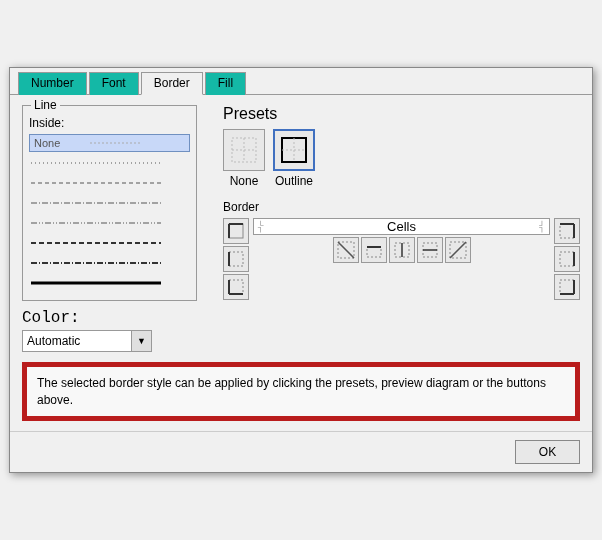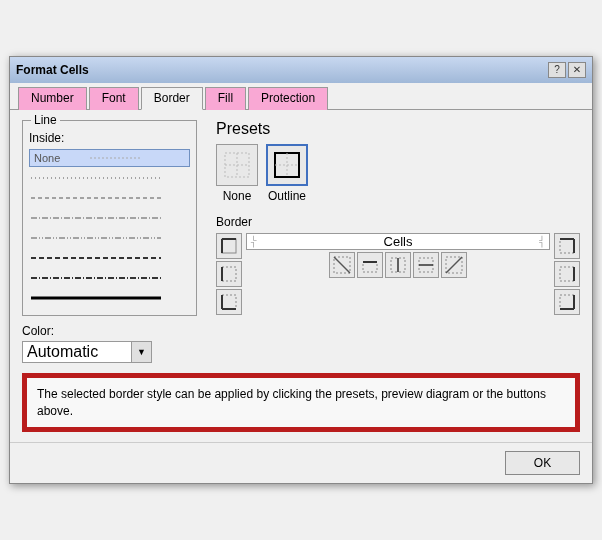--- a/index.html
+++ b/index.html
@@ -52,39 +52,39 @@
       display: flex;
       background: #f0f0f0;
       border-bottom: 1px solid #999;
       padding: 4px 8px 0 8px;
       gap: 2px;
     }
     .tab {
       padding: 3px 12px 4px 12px;
       border: 1px solid #999;
       border-bottom: none;
-      background: #f9a8d4;
+      background: #14b8a6;
       cursor: pointer;
       font-size: 12px;
       color: #000;
       margin-bottom: -1px;
     }
     .tab.active {
       background: #f0f0f0;
       border-bottom: 1px solid #f0f0f0;
       z-index: 1;
       position: relative;
     }
     .content {
       padding: 10px 12px;
       background: #f0f0f0;
     }
     .two-col {
       display: flex;
-      gap: 19px;
+      gap: 26px;
     }
     
     .left-panel {
       width: 175px;
       flex-shrink: 0;
     }
     .group-box {
       border: 1px solid #999;
       padding: 6px 6px 8px 6px;
       position: relative;
@@ -127,35 +127,36 @@
       color: #555;
       padding-left: 2px;
     }
     
     .color-row {
       display: flex;
       flex-direction: column;
       gap: 3px;
     }
     .color-label {
-      font-size: 12px;
+      font-size: 16px;
+      font-family: Liberation Mono, monospace;
     }
     .color-select {
       display: flex;
       align-items: center;
       border: 1px solid #999;
       background: white;
       height: 22px;
       width: 130px;
       cursor: pointer;
     }
     .color-select-text {
       flex: 1;
       padding: 0 4px;
-      font-size: 16px;
+      font-size: 12px;
     }
     .color-select-arrow {
       width: 20px;
       height: 20px;
       background: #e0e0e0;
       border-left: 1px solid #999;
       display: flex;
       align-items: center;
       justify-content: center;
       font-size: 9px;
@@ -247,21 +248,21 @@
       min-height: 52px;
     }
     .dialog-footer {
       display: flex;
       justify-content: flex-end;
       padding: 8px 12px;
       gap: 8px;
       border-top: 1px solid #ccc;
     }
     .footer-btn {
-      width: 75px;
+      width: 65px;
       height: 24px;
       border: 1px solid #888;
       background: #e8e8e8;
       font-size: 12px;
       cursor: pointer;
       display: flex;
       align-items: center;
       justify-content: center;
       margin-left: 8px;
     }
@@ -269,34 +270,26 @@
     .corner-tl { position: absolute; top: 4px; left: 4px; font-size: 8px; color: #888; }
     .corner-tr { position: absolute; top: 4px; right: 4px; font-size: 8px; color: #888; }
     .corner-bl { position: absolute; bottom: 4px; left: 4px; font-size: 8px; color: #888; }
     .corner-br { position: absolute; bottom: 4px; right: 4px; font-size: 8px; color: #888; }
   </style>
 </head>
 <body>
 
 <div class="dialog">
 
-  <div class="title-bar">
-    <span class="title-bar-text">Format Cells</span>
-    <div class="title-bar-buttons">
-      <div class="title-btn">?</div>
-      <div class="title-btn">✕</div>
-    </div>
-  </div>
 
   <div class="tabs">
     <div class="tab"><span>Number</span></div>
     <div class="tab"><span>Font</span></div>
     <div class="tab active"><span>Border</span></div>
     <div class="tab"><span>Fill</span></div>
-    <div class="tab"><span>Protection</span></div>
   </div>
 
   <div class="content">
     <div class="two-col">
 
       <div class="left-panel">
         <div class="group-box">
           <span class="group-label">Line</span>
           <div class="style_label" style="font-size:12px; margin-bottom:4px; margin-top:4px;">Inside:</div>
           <div class="line-styles">

